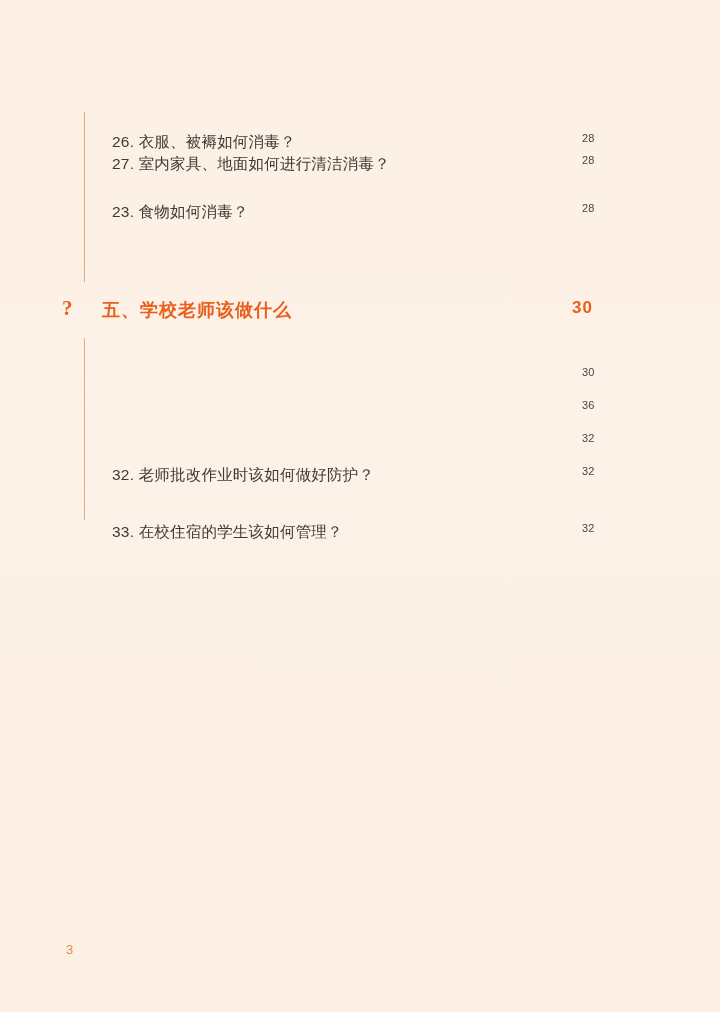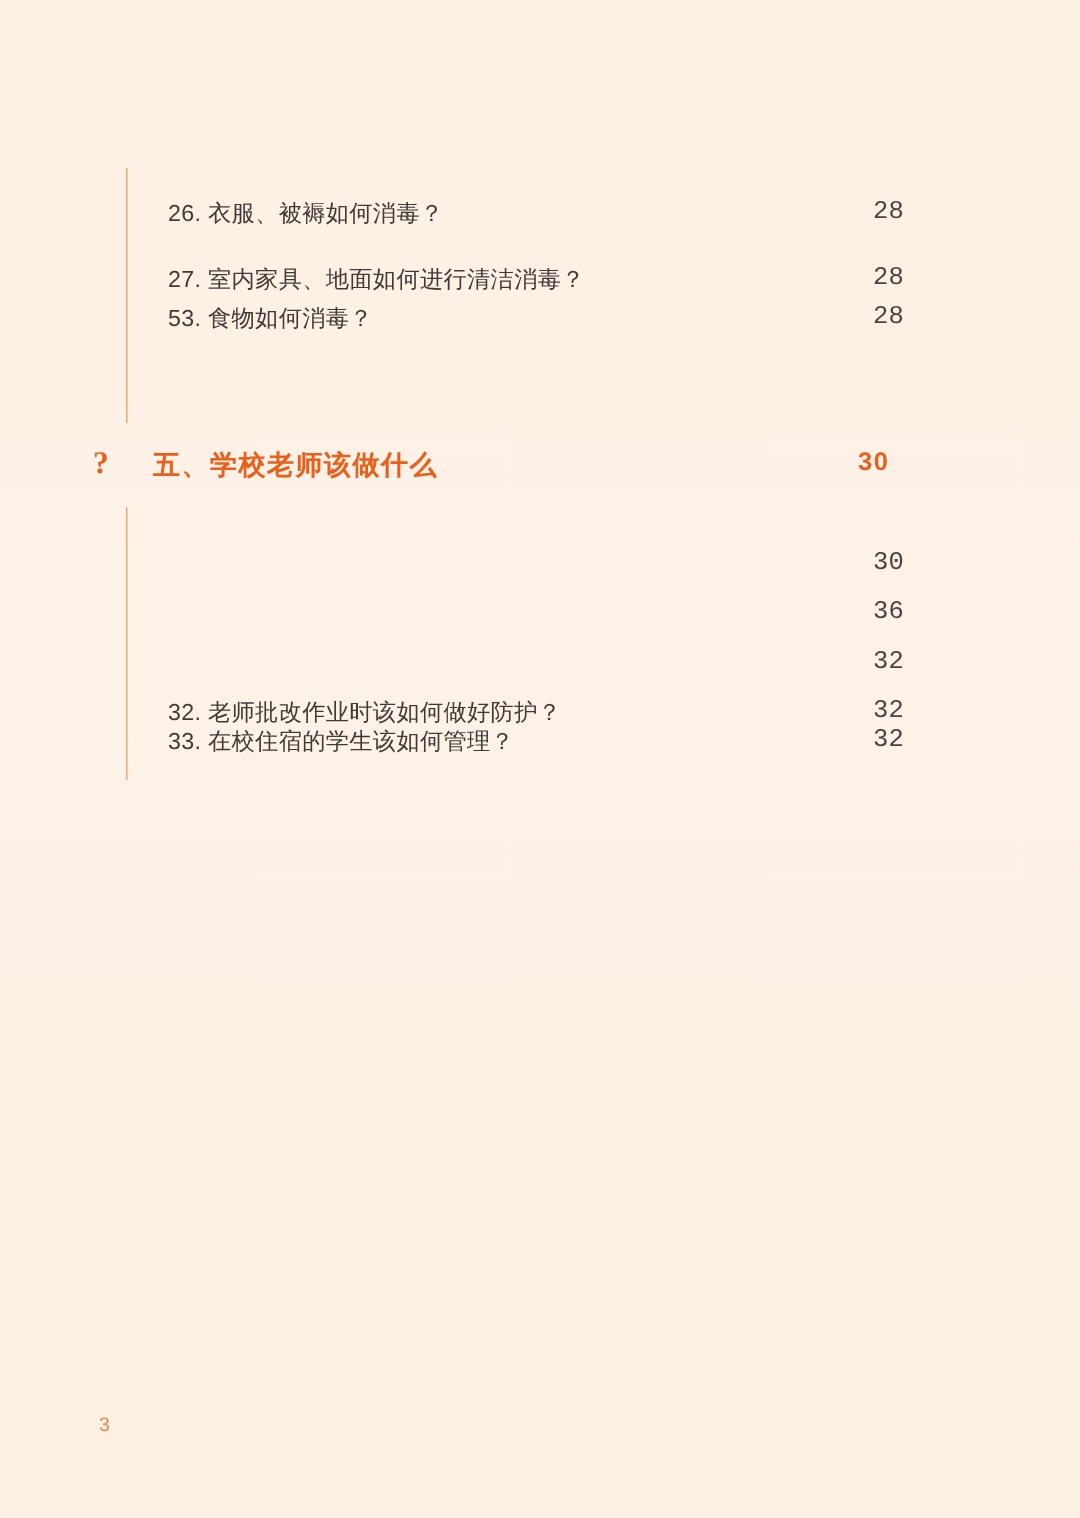--- a/index.html
+++ b/index.html
@@ -49,23 +49,22 @@
     letter-spacing: 0.2px;
   }
   .entry .label {
     white-space: nowrap;
   }
   .entry .num {
     position: absolute;
     left: 470px;
     width: 40px;
     text-align: left;
-    font-size: 17px;
+    font-size: 11px;
     color: #4a4440;
-    font-family: Liberation Mono, monospace;
   }
 
   .section {
     position: absolute;
     left: 102px;
     width: 500px;
     color: #e8601c;
     font-weight: bold;
     font-size: 18px;
     letter-spacing: 1px;
@@ -105,31 +104,31 @@
     <div class="rule rule-bottom"></div>
 
     <div class="entry" style="top:132px">
       <span class="label">
         <span>26.</span>
         <span>衣服、被褥如何消毒？</span>
       </span>
       <span class="num">28</span>
     </div>
 
-    <div class="entry" style="top:176px">
+    <div class="entry" style="top:154px">
       <span class="label">
         <span>27.</span>
         <span>室内家具、地面如何进行清洁消毒？</span>
       </span>
       <span class="num">28</span>
     </div>
 
     <div class="entry" style="top:202px">
       <span class="label">
-        <span>53.</span>
+        <span>23.</span>
         <span>食物如何消毒？</span>
       </span>
       <span class="num">28</span>
     </div>
 
     <div class="qmark">?</div>
     <div class="section" style="top:298px">
       <span>五、学校老师该做什么</span>
       <span class="sec-num">30</span>
     </div>
@@ -147,21 +146,21 @@
     </div>
 
     <div class="entry" style="top:465px">
       <span class="label">
         <span>32.</span>
         <span>老师批改作业时该如何做好防护？</span>
       </span>
       <span class="num">32</span>
     </div>
 
-    <div class="entry" style="top:484px">
+    <div class="entry" style="top:522px">
       <span class="label">
         <span>33.</span>
         <span>在校住宿的学生该如何管理？</span>
       </span>
       <span class="num">32</span>
     </div>
 
     <div class="folio">3</div>
   </div>
 </div>

